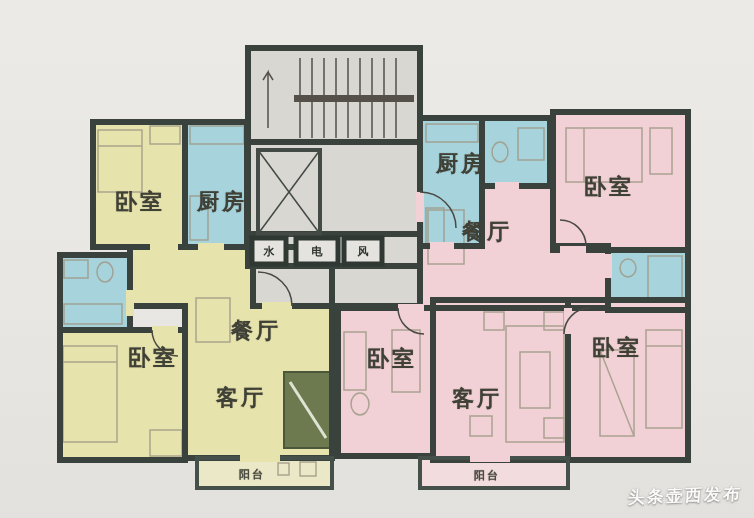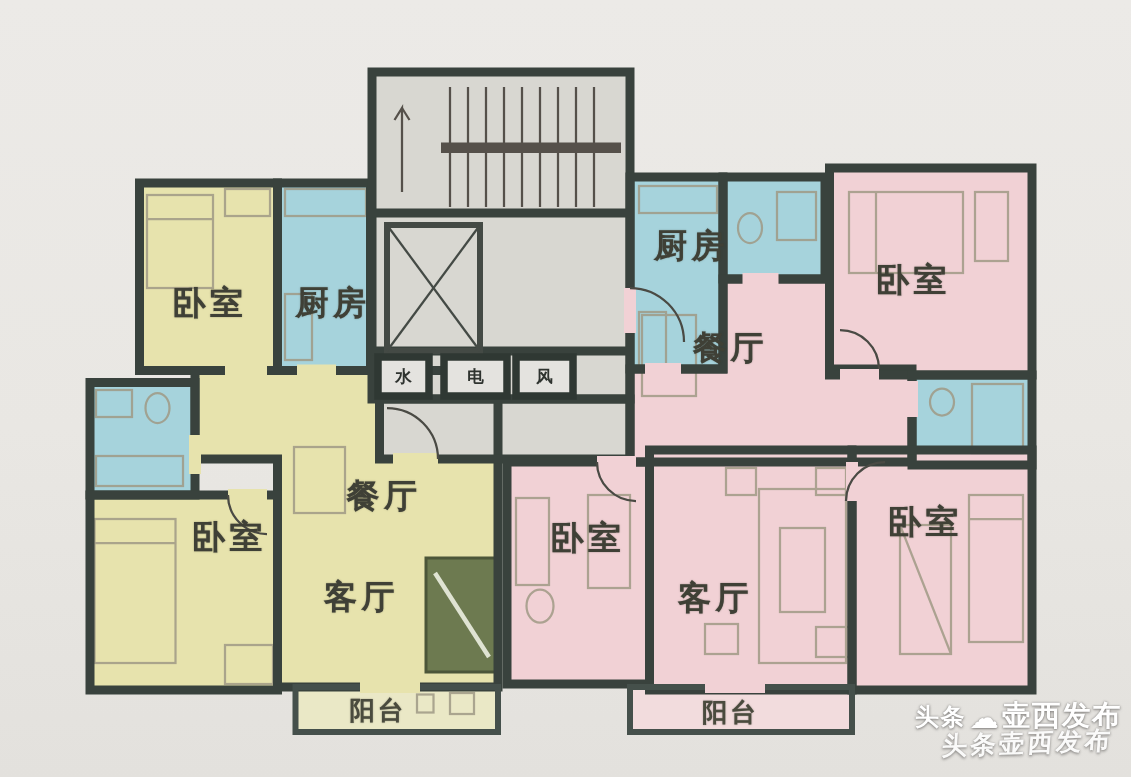--- a/index.html
+++ b/index.html
@@ -7,21 +7,21 @@
     position:relative;width:754px;height:518px;overflow:hidden;
     background:linear-gradient(180deg,#eceae7 0%,#e9e7e3 55%,#e3e1dd 100%);
     font-family:"DejaVu Sans","Liberation Sans",sans-serif;
   }
   .plan-svg{position:absolute;left:0;top:0;}
   .room-label{
     position:absolute;transform:translate(-50%,-50%);
     font-weight:bold;font-size:22px;letter-spacing:3px;color:#3f4036;
     text-shadow:0 0 1px rgba(60,60,50,.55);white-space:nowrap;
   }
-  .room-label.small{font-size:17px;letter-spacing:2px;color:#4a4b3e;}
+  .room-label.small{font-size:11px;letter-spacing:2px;color:#4a4b3e;}
   .shaft-label{
     position:absolute;transform:translate(-50%,-50%);
     font-weight:bold;font-size:11px;color:#2e332f;
   }
   .watermark{
     position:absolute;right:2px;bottom:4px;width:170px;height:52px;
     color:#fff;pointer-events:none;
   }
   .wm-row{
     position:absolute;white-space:nowrap;font-weight:bold;
@@ -235,18 +235,15 @@
   <span class="room-label" style="left:477px;top:399px">客厅</span>
   <span class="room-label" style="left:617px;top:348px">卧室</span>
   <span class="room-label small" style="left:487px;top:475px">阳台</span>
 
   <span class="shaft-label" style="left:269px;top:251px">水</span>
   <span class="shaft-label" style="left:317px;top:251px">电</span>
   <span class="shaft-label" style="left:363px;top:251px">风</span>
 
   <div class="watermark">
     <div class="wm-row wm-ghost">头条壶西发布</div>
-    <div class="wm-row wm-main">
-      <span class="wm-source">头条</span><span class="wm-mascot">☁</span><span>壶西发布</span>
-    </div>
   </div>
 
 </div>
 
 </body></html>

